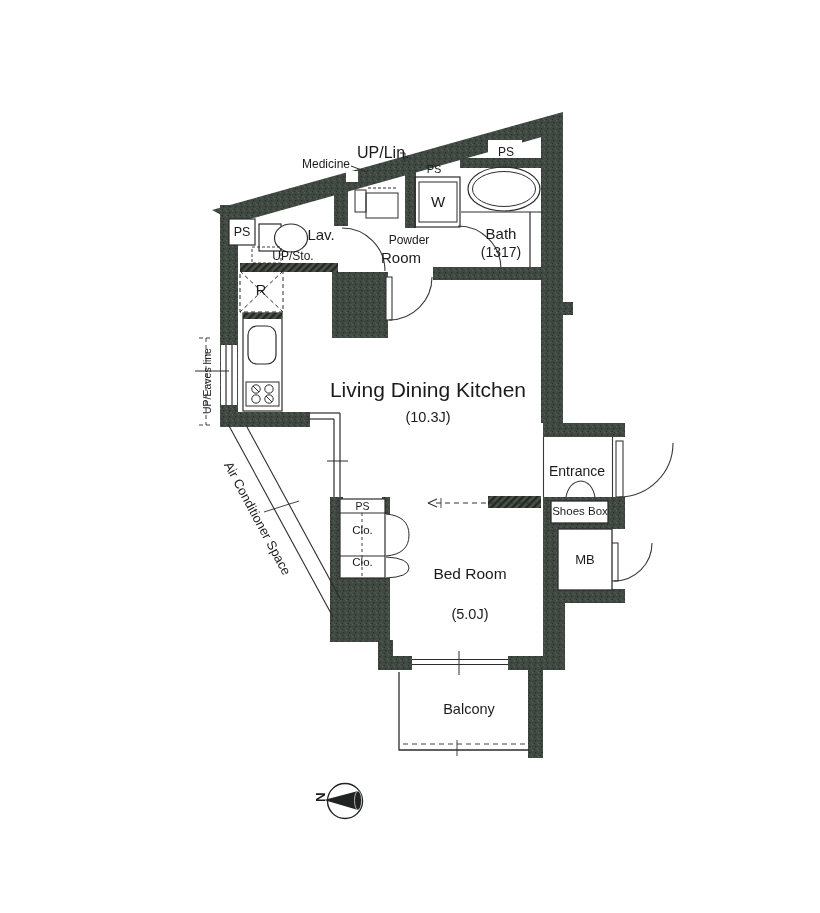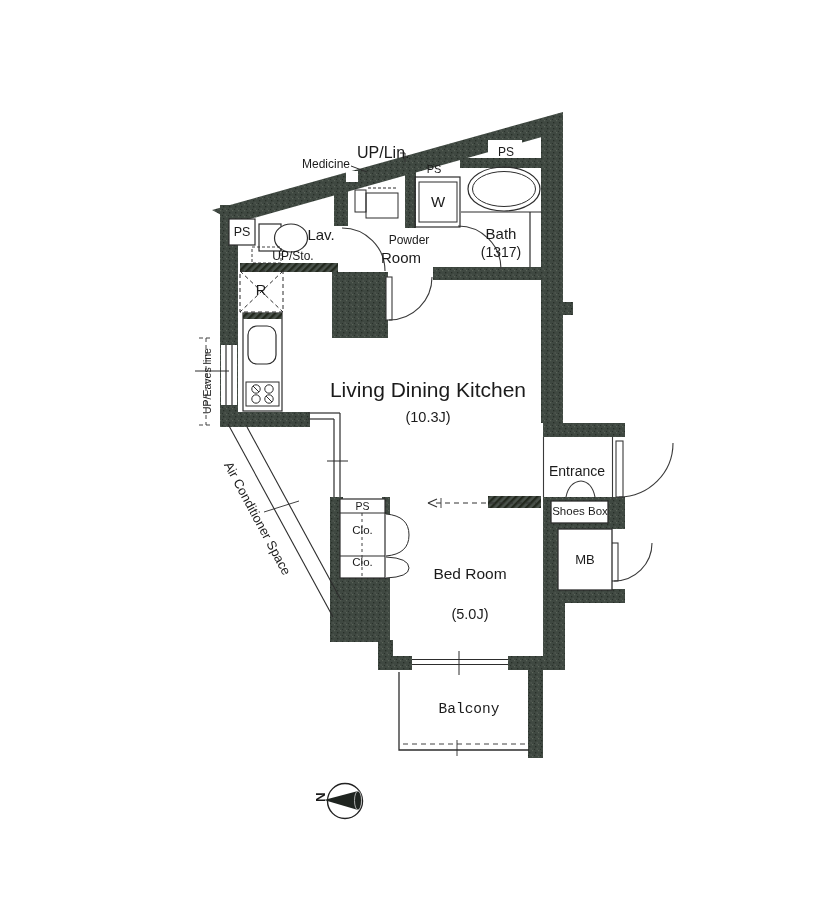--- a/index.html
+++ b/index.html
@@ -230,19 +230,19 @@
 <div class="lbl" style="left:348px;top:380px;width:160px;height:18px;font-size:21px;">Living Dining Kitchen</div>
 <div class="lbl" style="left:388px;top:408px;width:80px;height:18px;font-size:14.5px;">(10.3J)</div>
 <div class="lbl" style="left:544px;top:462px;width:66px;height:17px;font-size:14px;text-align:right;">Entrance</div>
 <div class="lbl" style="left:552px;top:504px;width:56px;height:16px;font-size:11.5px;">Shoes Box</div>
 <div class="lbl" style="left:560px;top:551px;width:50px;height:17px;font-size:13px;">MB</div>
 <div class="lbl" style="left:341px;top:500px;width:43px;height:12px;font-size:10.5px;">PS</div>
 <div class="lbl" style="left:341px;top:524px;width:43px;height:13px;font-size:11.5px;">Clo.</div>
 <div class="lbl" style="left:341px;top:556px;width:43px;height:13px;font-size:11.5px;">Clo.</div>
 <div class="lbl" style="left:423px;top:565px;width:94px;height:18px;font-size:15.5px;">Bed Room</div>
 <div class="lbl" style="left:426px;top:588px;width:88px;height:18px;font-size:14.5px;margin-top:17px;">(5.0J)</div>
-<div class="lbl" style="left:441px;top:701px;width:56px;height:17px;font-size:14.5px;font-family:Liberation Mono, monospace;">Balcony</div>
+<div class="lbl" style="left:441px;top:701px;width:56px;height:17px;font-size:14.5px;">Balcony</div>
 <div class="lbl" style="left:249px;top:281px;width:24px;height:19px;font-size:14.5px;">R</div>
 <div class="lbl" style="left:173px;top:510px;width:170px;height:16px;font-size:13px;transform:rotate(61.8deg);">Air Conditioner Space</div>
 <div class="lbl" style="left:165px;top:375px;width:84px;height:12px;font-size:10.5px;transform:rotate(-90deg);">UP/Eaves line</div>
 <div class="lbl" style="left:313px;top:789px;width:16px;height:16px;font-size:13.5px;font-weight:600;transform:rotate(-90deg);">N</div>
 
 </div>
 
 </body></html>

